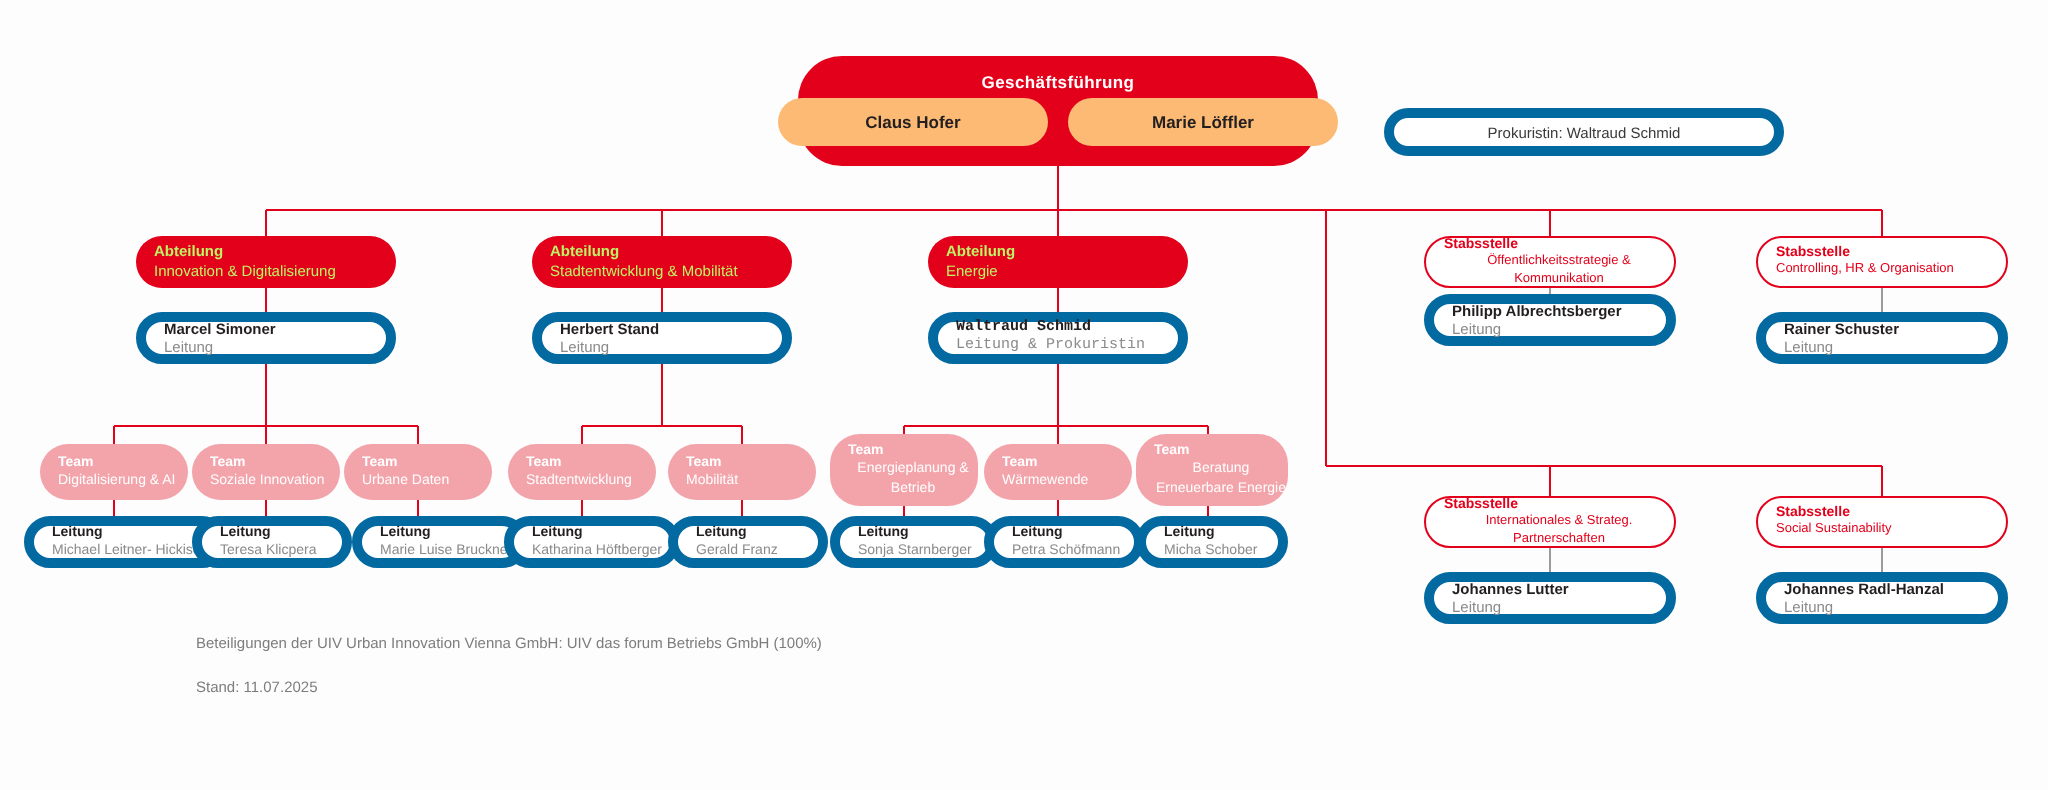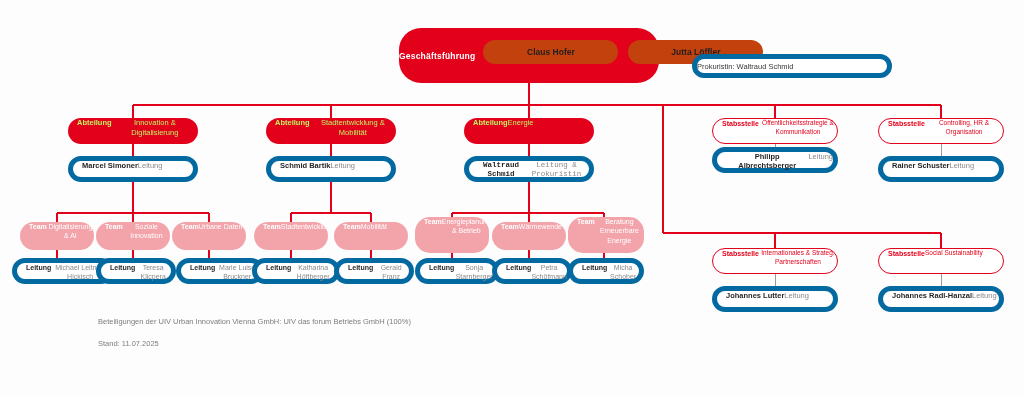--- a/index.html
+++ b/index.html
@@ -8,29 +8,29 @@
     width:1024px;height:395px;
     background:#fdfdfd;
     font-family:"Liberation Sans", sans-serif;
     overflow:hidden;
     position:relative;
     -webkit-font-smoothing:antialiased;
   }
   #chart{position:absolute;inset:0;width:1024px;height:395px;}
   svg.lines{position:absolute;left:0;top:0;width:1024px;height:395px;pointer-events:none;}
 
-  .node{position:absolute;box-sizing:border-box;display:flex;flex-direction:row;
-        justify-content:flex-start;align-items:center;text-align:center;}
+  .node{position:absolute;box-sizing:border-box;display:flex;flex-direction:column;
+        justify-content:center;align-items:center;text-align:center;}
 
   
   .gf-wrap{background:#e3001b;border-radius:22px;padding:0;}
   .gf-title{color:#ffffff;font-size:8.5px;font-weight:bold;letter-spacing:.2px;
             margin-top:6px;margin-bottom:4px;line-height:1;}
   .gf-inner{display:flex;gap:10px;padding:0 8px 7px 8px;}
-  .gf-person{background:#c2410c;border-radius:16px;color:#231f20;font-size:8.5px;
+  .gf-person{background:#fdba74;border-radius:16px;color:#231f20;font-size:8.5px;
              font-weight:bold;width:135px;height:24px;display:flex;align-items:center;
              justify-content:center;line-height:1;}
 
   
   .pill-white{background:#ffffff;border:5px solid #0369a1;border-radius:16px;}
   .pill-white .nm{color:#231f20;font-size:7.5px;font-weight:bold;line-height:1.25;}
   .pill-white .rl{color:#8a8a8a;font-size:7.5px;line-height:1.25;}
 
   
   .abteilung{background:#e3001b;border-radius:15px;color:#bef264;}
@@ -115,21 +115,21 @@
 
       <path d="M775,274 L775,286"></path>
       <path d="M941,274 L941,286"></path>
     </g>
   </svg>
 
   <div class="node gf-wrap" style="left:399px;top:28px;width:260px;height:55px;">
     <div class="gf-title">Geschäftsführung</div>
     <div class="gf-inner">
       <div class="gf-person">Claus Hofer</div>
-      <div class="gf-person">Jutta Löffler</div>
+      <div class="gf-person">Marie Löffler</div>
     </div>
   </div>
 
   <div class="node pill-white" style="left:692px;top:54px;width:200px;height:24px;">
     <div style="color:#3a3a3a;font-size:7.5px;">Prokuristin: Waltraud Schmid</div>
   </div>
 
   <div class="node abteilung lbl-left" style="left:68px;top:118px;width:130px;height:26px;">
     <div class="k">Abteilung</div>
     <div class="v">Innovation &amp; Digitalisierung</div>
@@ -164,21 +164,21 @@
   <div class="node pill-white lead lbl-left" style="left:176px;top:258px;width:88px;height:26px;">
     <div class="k">Leitung</div>
     <div class="v">Marie Luise Bruckner</div>
   </div>
 
   <div class="node abteilung lbl-left" style="left:266px;top:118px;width:130px;height:26px;">
     <div class="k">Abteilung</div>
     <div class="v">Stadtentwicklung &amp; Mobilität</div>
   </div>
   <div class="node pill-white lbl-left" style="left:266px;top:156px;width:130px;height:26px;">
-    <div class="nm">Schmid Bartik</div>
+    <div class="nm">Herbert Stand</div>
     <div class="rl">Leitung</div>
   </div>
 
   <div class="node team lbl-left" style="left:254px;top:222px;width:74px;height:28px;">
     <div class="k">Team</div>
     <div class="v">Stadtentwicklung</div>
   </div>
   <div class="node pill-white lead lbl-left" style="left:252px;top:258px;width:88px;height:26px;">
     <div class="k">Leitung</div>
     <div class="v">Katharina Höftberger</div>

